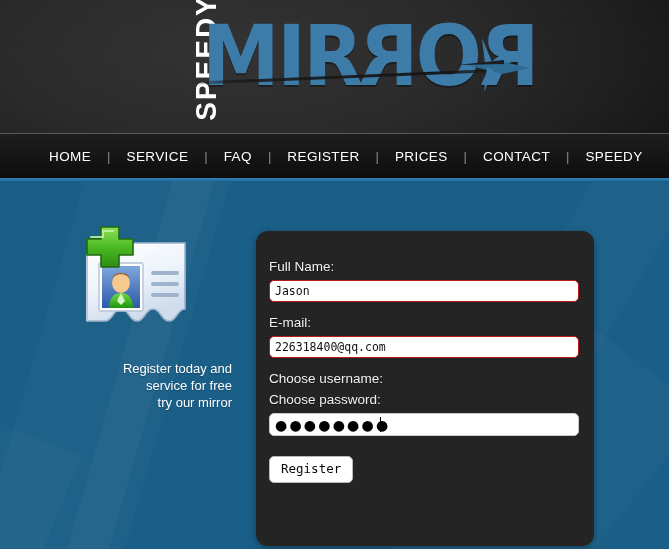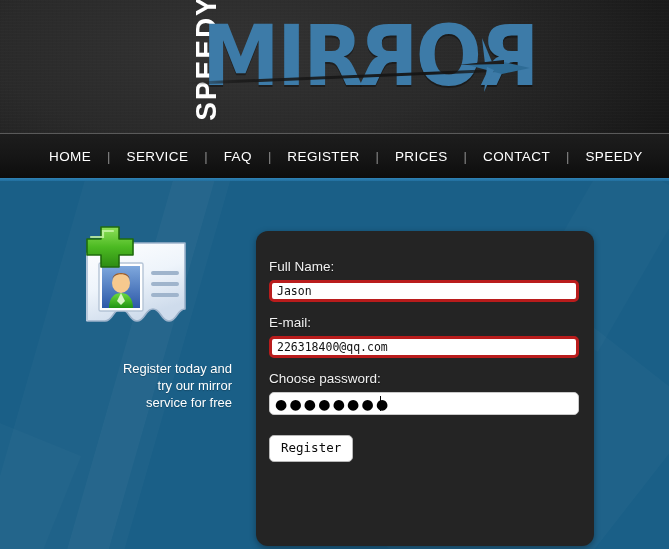--- a/index.html
+++ b/index.html
@@ -201,21 +201,21 @@
     font-family: "Liberation Sans", sans-serif;
     margin-bottom: 6px;
     text-shadow: 0 1px 1px rgba(0,0,0,0.5);
   }
   .field-input {
     display: block;
     width: 310px;
     height: 22px;
     box-sizing: border-box;
     background: #ffffff;
-    border: 3px solid #b91c1c;
+    border: 1px solid #b91c1c;
     border-radius: 5px;
     font-family: "DejaVu Sans Mono", monospace;
     font-size: 11.5px;
     color: #111111;
     padding: 0 5px;
     margin-bottom: 13px;
     outline: none;
     line-height: 20px;
   }
   .pw-wrap {
@@ -348,33 +348,34 @@
           <rect x="82" y="46" width="28" height="4" rx="2" fill="#9fb4cc"></rect>
           <rect x="82" y="57" width="28" height="4" rx="2" fill="#9fb4cc"></rect>
           <rect x="82" y="68" width="28" height="4" rx="2" fill="#9fb4cc"></rect>
 
           <path d="M18 14 L32 14 L32 2 L50 2 L50 14 L64 14 L64 30 L50 30 L50 42 L32 42 L32 30 L18 30 Z" fill="url(#plusG)" stroke="#1f6b0c" stroke-width="1.6" stroke-linejoin="round"></path>
           <path d="M22 12 L34 12 L34 6 L44 6" fill="none" stroke="#c6f5a5" stroke-width="2.2" stroke-linecap="round" opacity="0.85"></path>
         </svg>
       </div>
       <div class="promo-text">
         <div>Register today and</div>
+        <div>service for free</div>
         <div>try our mirror</div>
-        <div>service for free</div>
       </div>
     </div>
 
     <form class="panel">
 
       <div class="field-label">Full Name:</div>
       <input class="field-input" type="text" value="Jason" style="">
 
       <div class="field-label">E-mail:</div>
       <input class="field-input" type="text" value="226318400@qq.com" style="">
 
+      <div class="field-label">Choose username:</div>
 
       <div class="field-label">Choose password:</div>
       <div class="pw-wrap">
         <span class="pw-dots">●●●●●●●●</span>
         <span class="pw-caret"></span>
       </div>
 
       <button class="register-btn" type="submit">Register</button>
     </form>
 

